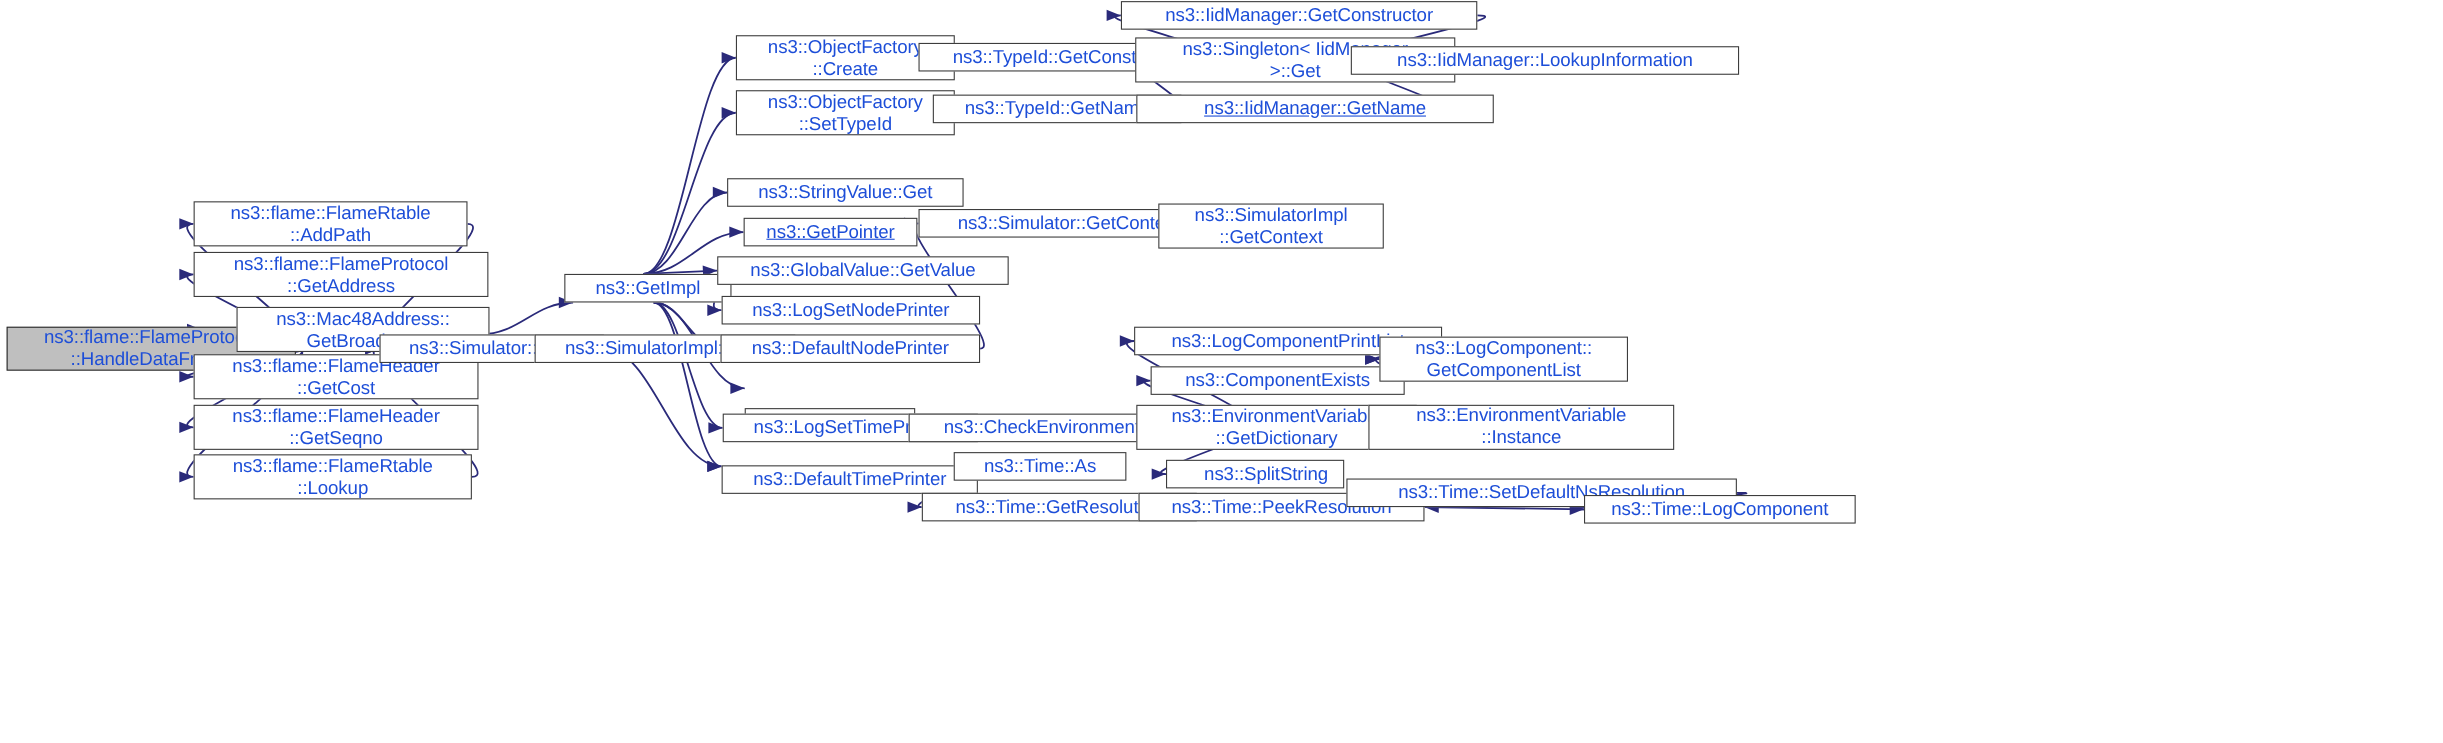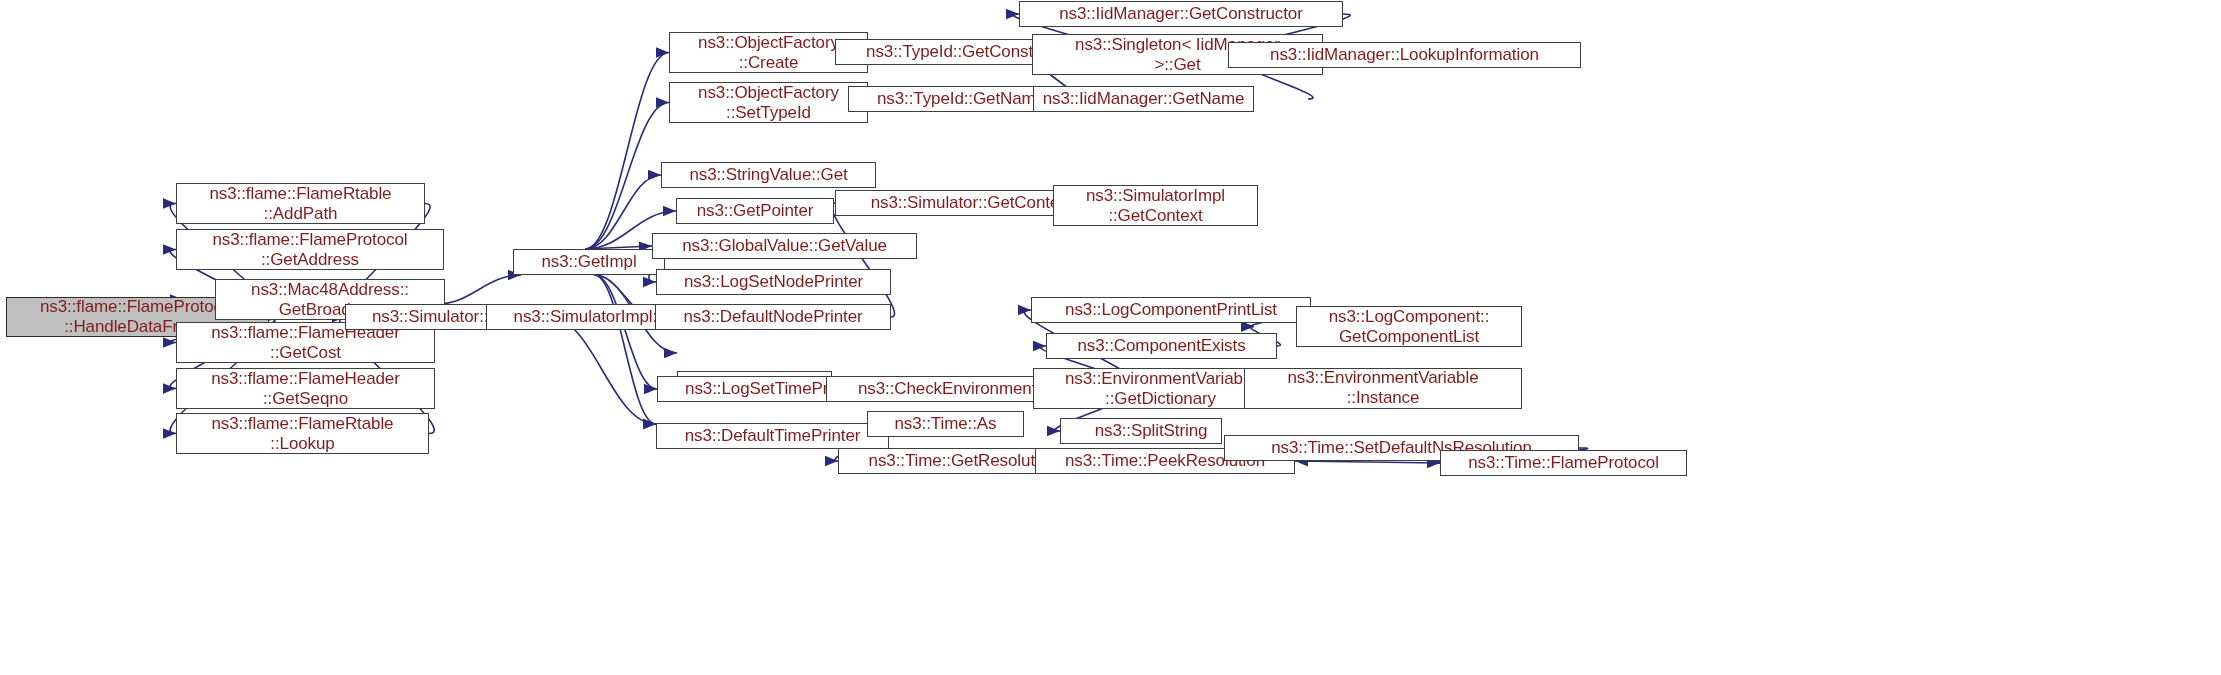--- a/index.html
+++ b/index.html
@@ -23,21 +23,21 @@
     left: 0;
     top: 0;
     width: 2221px;
     height: 675px;
   }
   .node {
     position: absolute;
     box-sizing: border-box;
     border: 1.6px solid #3d3d3d;
     background: #ffffff;
-    color: #7f1d1d;
+    color: #1d4ed8;
     font-family: "Liberation Sans", sans-serif;
     font-size: 17px;
     line-height: 1.17;
     display: flex;
     align-items: center;
     justify-content: center;
     text-align: center;
     white-space: pre-line;
     letter-spacing: -0.1px;
   }
@@ -163,46 +163,46 @@
       <div class="node" style="left: 176px; top: 413px; width: 253px; height: 41px;"><span class="node-label">ns3::flame::FlameRtable
 ::Lookup</span></div>
       <div class="node" style="left: 345px; top: 304px; width: 204px; height: 26px;"><span class="node-label">ns3::Simulator::Now</span></div>
       <div class="node" style="left: 486px; top: 304px; width: 237px; height: 26px;"><span class="node-label">ns3::SimulatorImpl::Now</span></div>
       <div class="node" style="left: 513px; top: 249px; width: 152px; height: 26px;"><span class="node-label">ns3::GetImpl</span></div>
       <div class="node" style="left: 669px; top: 32px; width: 199px; height: 41px;"><span class="node-label">ns3::ObjectFactory
 ::Create</span></div>
       <div class="node" style="left: 669px; top: 82px; width: 199px; height: 41px;"><span class="node-label">ns3::ObjectFactory
 ::SetTypeId</span></div>
       <div class="node" style="left: 661px; top: 162px; width: 215px; height: 26px;"><span class="node-label">ns3::StringValue::Get</span></div>
-      <div class="node" style="left: 676px; top: 198px; width: 158px; height: 26px;"><span class="node-label">ns3::GetPointer</span></div>
+      <div class="node" style="left: 676px; top: 198px; width: 158px; height: 26px; text-decoration: underline;"><span class="node-label">ns3::GetPointer</span></div>
       <div class="node" style="left: 652px; top: 233px; width: 265px; height: 26px;"><span class="node-label">ns3::GlobalValue::GetValue</span></div>
       <div class="node" style="left: 656px; top: 269px; width: 235px; height: 26px;"><span class="node-label">ns3::LogSetNodePrinter</span></div>
       <div class="node" style="left: 655px; top: 304px; width: 236px; height: 26px;"><span class="node-label">ns3::DefaultNodePrinter</span></div>
       <div class="node" style="left: 677px; top: 340px; width: 155px; height: 26px; margin-top: 31px;"><span class="node-label">ns3::PeekImpl</span></div>
       <div class="node" style="left: 657px; top: 376px; width: 232px; height: 26px;"><span class="node-label">ns3::LogSetTimePrinter</span></div>
       <div class="node" style="left: 656px; top: 411px; width: 233px; height: 26px; margin-top: 12px;"><span class="node-label">ns3::DefaultTimePrinter</span></div>
       <div class="node" style="left: 835px; top: 39px; width: 272px; height: 26px;"><span class="node-label">ns3::TypeId::GetConstructor</span></div>
       <div class="node" style="left: 848px; top: 86px; width: 226px; height: 26px;"><span class="node-label">ns3::TypeId::GetName</span></div>
       <div class="node" style="left: 835px; top: 190px; width: 273px; height: 26px;"><span class="node-label">ns3::Simulator::GetContext</span></div>
       <div class="node" style="left: 826px; top: 376px; width: 311px; height: 26px;"><span class="node-label">ns3::CheckEnvironmentVariables</span></div>
       <div class="node" style="left: 867px; top: 411px; width: 157px; height: 26px;"><span class="node-label">ns3::Time::As</span></div>
       <div class="node" style="left: 838px; top: 448px; width: 250px; height: 26px;"><span class="node-label">ns3::Time::GetResolution</span></div>
       <div class="node" style="left: 1019px; top: 1px; width: 324px; height: 26px;"><span class="node-label">ns3::IidManager::GetConstructor</span></div>
       <div class="node" style="left: 1032px; top: 34px; width: 291px; height: 41px;"><span class="node-label">ns3::Singleton&lt; IidManager
 &gt;::Get</span></div>
-      <div class="node" style="left: 1033px; top: 86px; width: 221px; height: 26px;"><span class="node-label">ns3::IidManager::GetName</span></div>
+      <div class="node" style="left: 1033px; top: 86px; width: 325px; height: 26px; text-decoration: underline;"><span class="node-label">ns3::IidManager::GetName</span></div>
       <div class="node" style="left: 1053px; top: 185px; width: 205px; height: 41px;"><span class="node-label">ns3::SimulatorImpl
 ::GetContext</span></div>
       <div class="node" style="left: 1031px; top: 297px; width: 280px; height: 26px;"><span class="node-label">ns3::LogComponentPrintList</span></div>
       <div class="node" style="left: 1046px; top: 333px; width: 231px; height: 26px;"><span class="node-label">ns3::ComponentExists</span></div>
       <div class="node" style="left: 1033px; top: 368px; width: 255px; height: 41px;"><span class="node-label">ns3::EnvironmentVariable
 ::GetDictionary</span></div>
       <div class="node" style="left: 1060px; top: 418px; width: 162px; height: 26px; padding-left: 20px;"><span class="node-label">ns3::SplitString</span></div>
       <div class="node" style="left: 1035px; top: 448px; width: 260px; height: 26px;"><span class="node-label">ns3::Time::PeekResolution</span></div>
       <div class="node" style="left: 1228px; top: 42px; width: 353px; height: 26px;"><span class="node-label">ns3::IidManager::LookupInformation</span></div>
-      <div class="node" style="left: 1296px; top: 306px; width: 226px; height: 41px;"><span class="node-label">ns3::LogComponent::
+      <div class="node" style="left: 1254px; top: 306px; width: 226px; height: 41px;"><span class="node-label">ns3::LogComponent::
 GetComponentList</span></div>
       <div class="node" style="left: 1244px; top: 368px; width: 278px; height: 41px; align-items: flex-end;"><span class="node-label">ns3::EnvironmentVariable
 ::Instance</span></div>
       <div class="node" style="left: 1224px; top: 435px; width: 355px; height: 26px;"><span class="node-label">ns3::Time::SetDefaultNsResolution</span></div>
-      <div class="node" style="left: 1440px; top: 450px; width: 247px; height: 26px;"><span class="node-label">ns3::Time::FlameProtocol</span></div>
+      <div class="node" style="left: 1440px; top: 450px; width: 247px; height: 26px;"><span class="node-label">ns3::Time::LogComponent</span></div>
     </div>
 </div>
 
 </body></html>

